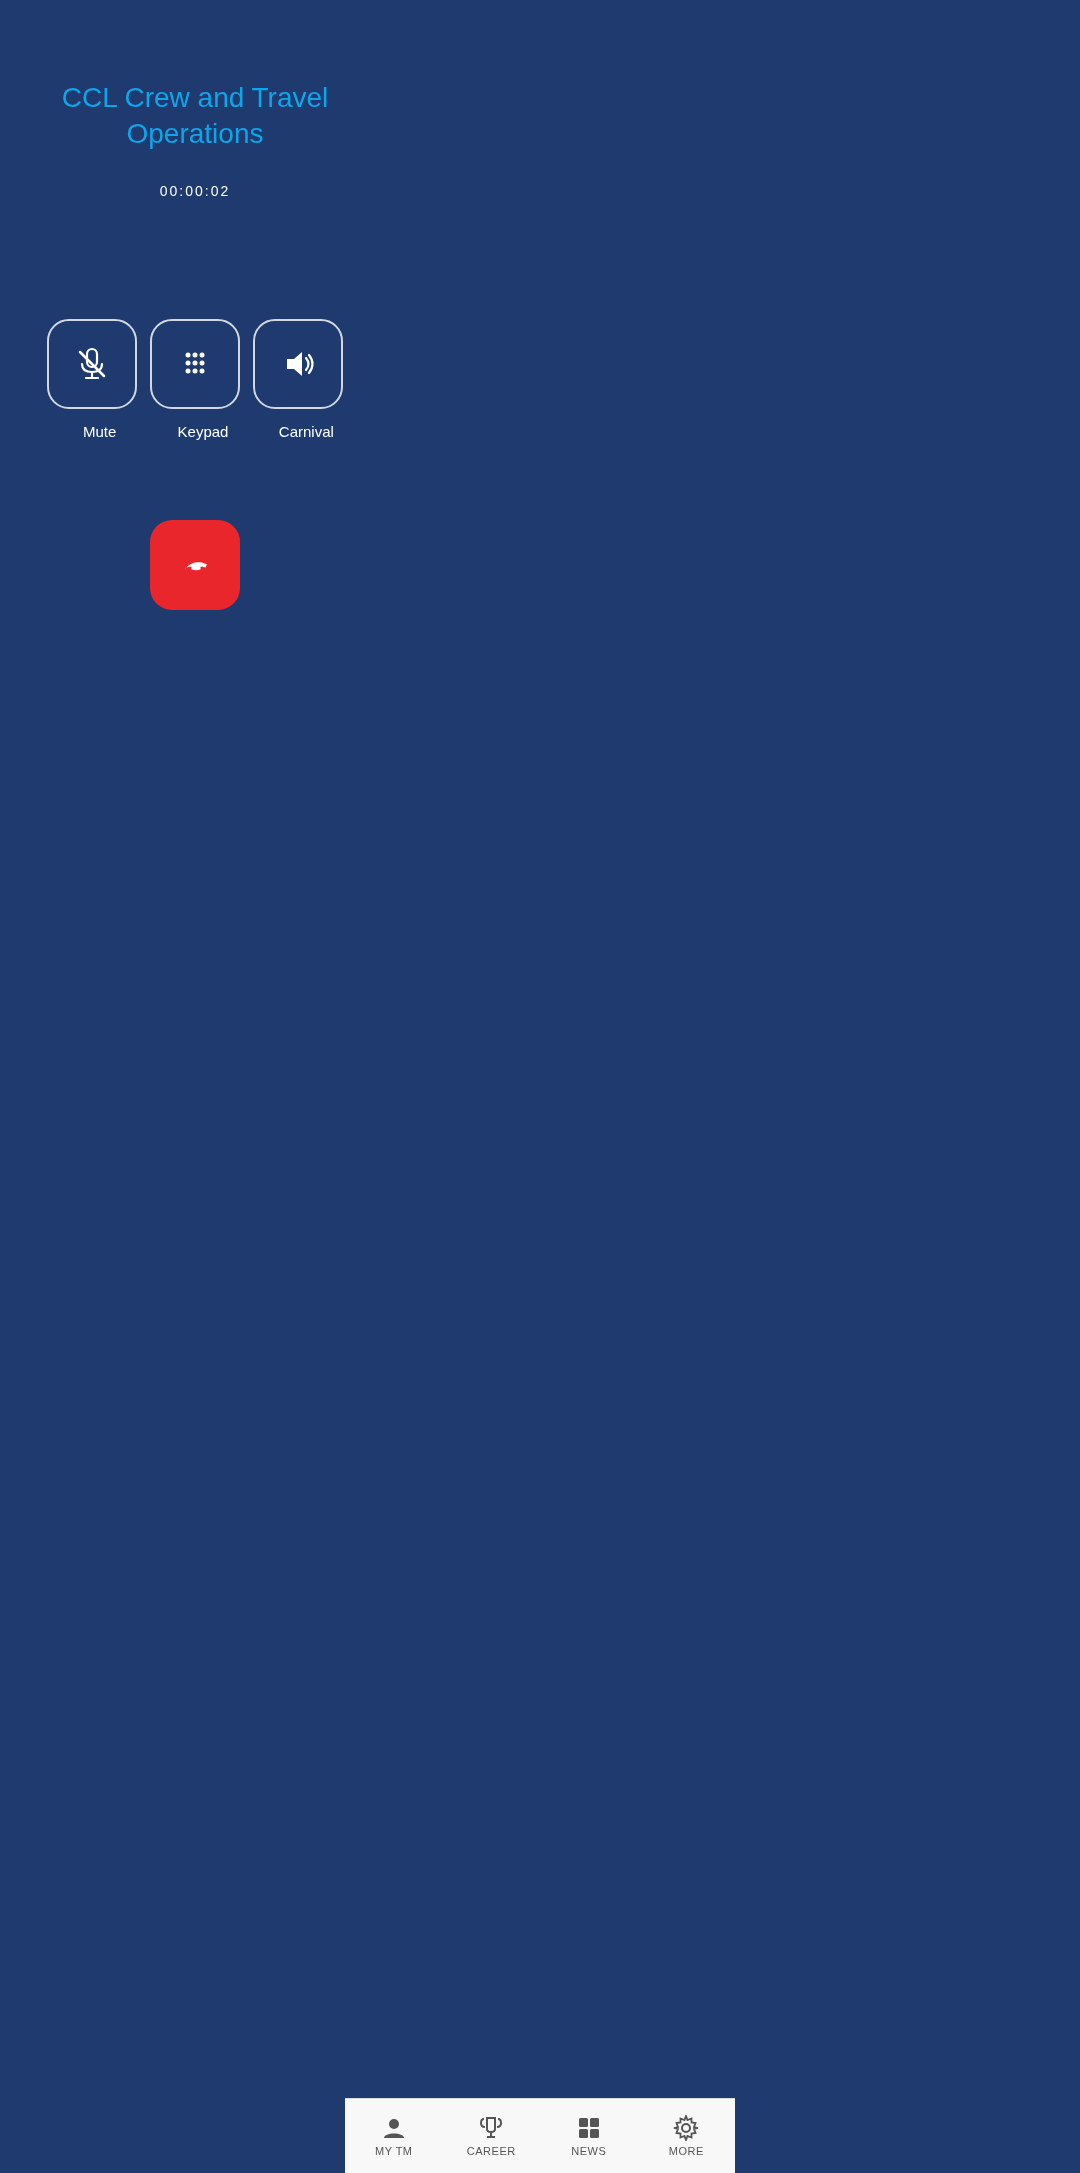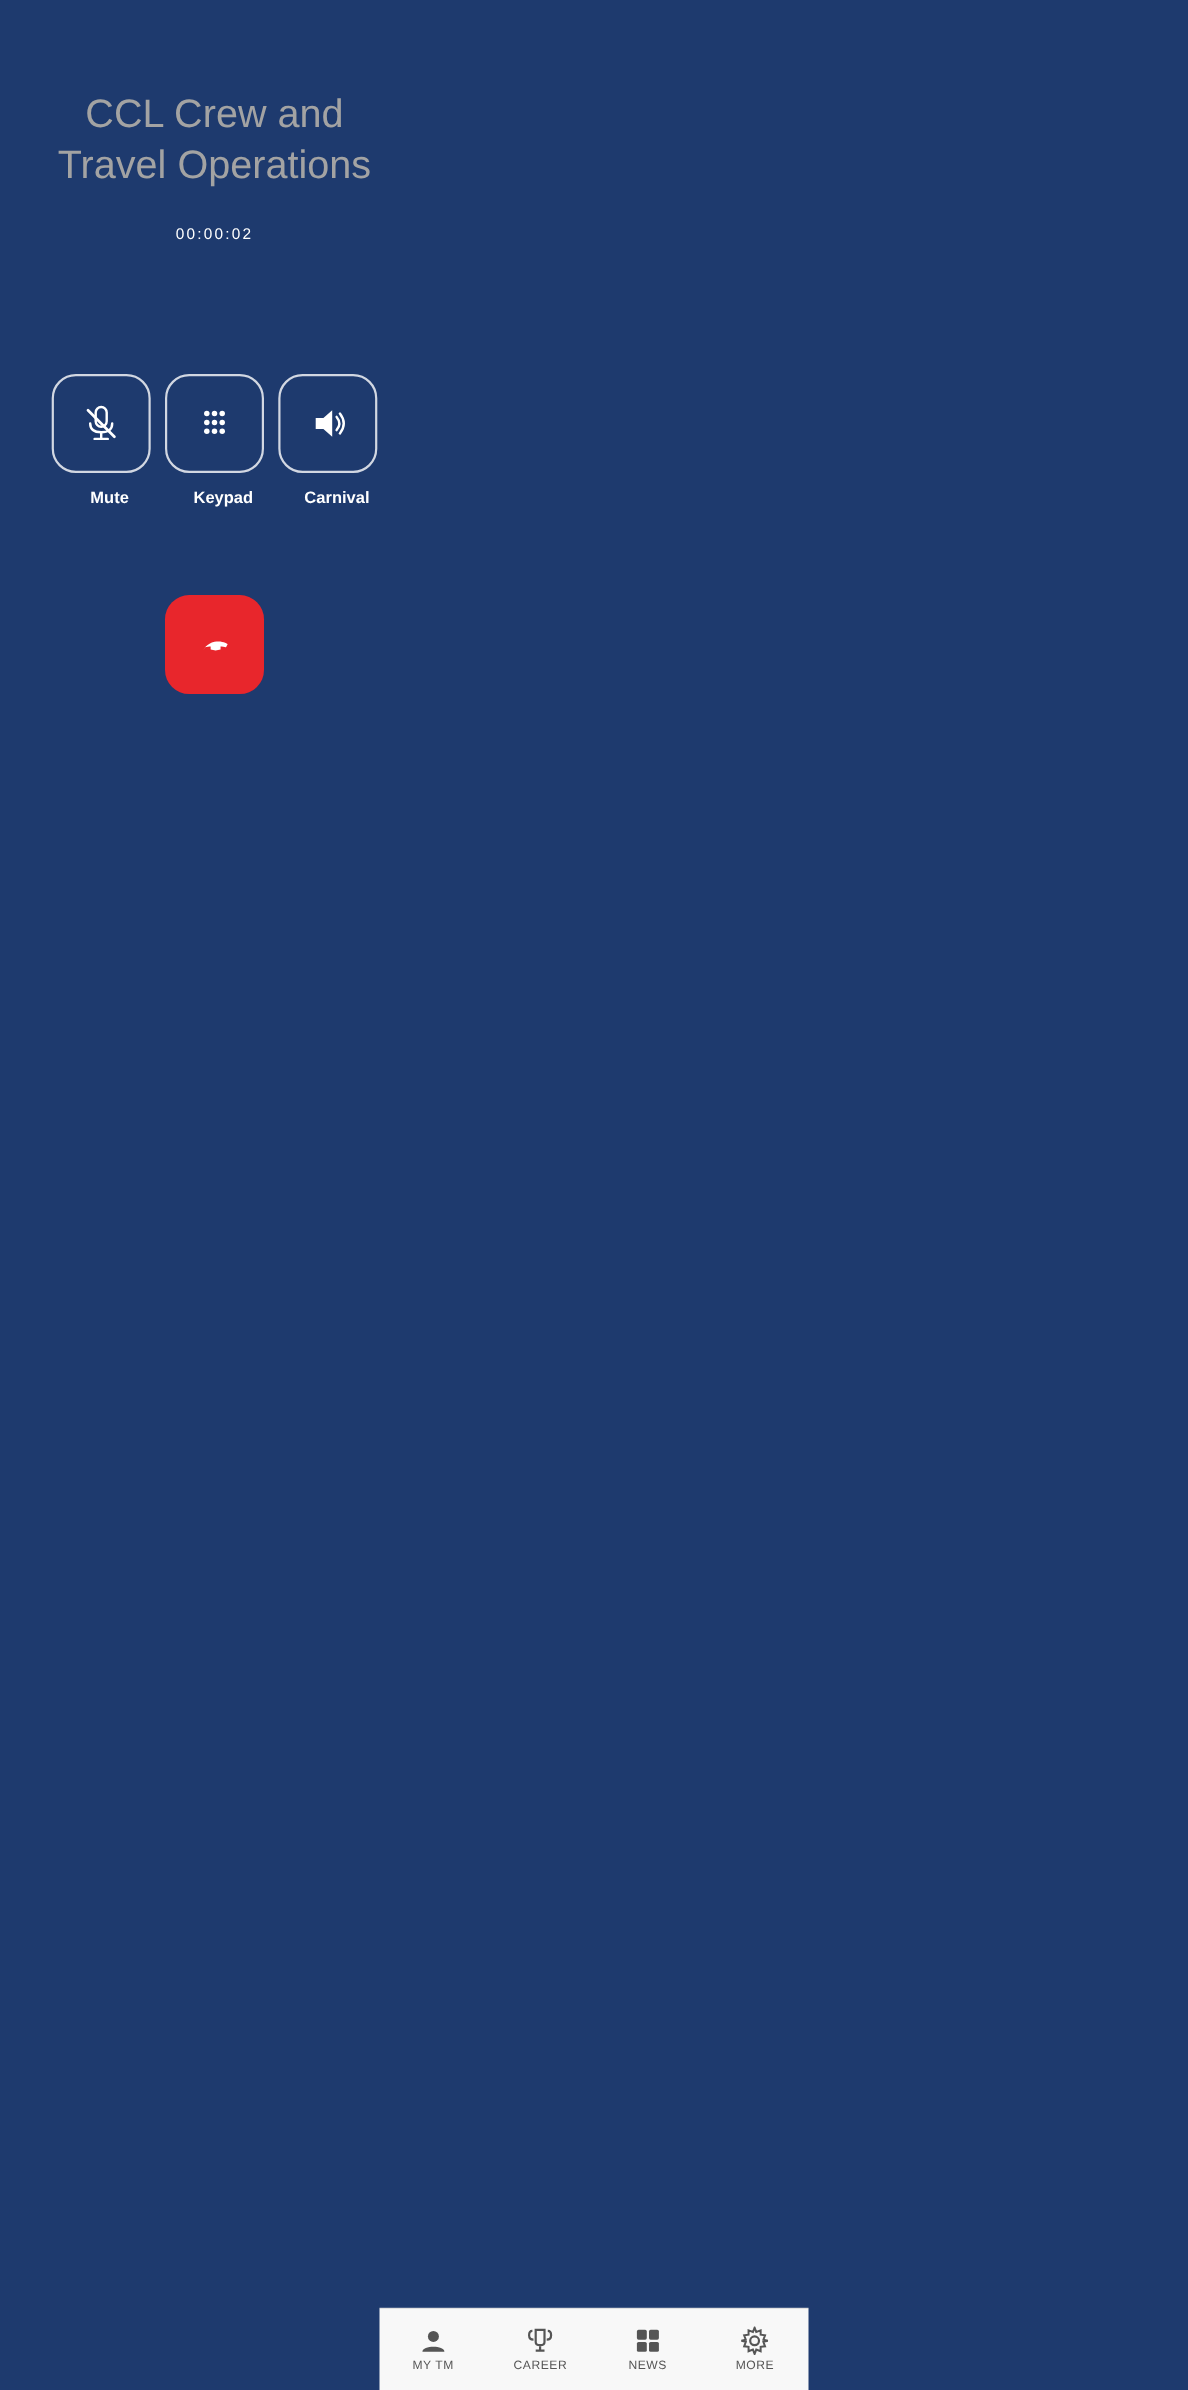--- a/index.html
+++ b/index.html
@@ -56,22 +56,22 @@
     }
 
     .call-info {
       margin-top: 80px;
       text-align: center;
       width: 100%;
       padding: 0 30px;
     }
 
     .call-name {
-      color: #a3a3a3;
-      font-size: 36px;
+      color: #0ea5e9;
+      font-size: 28px;
       font-weight: 400;
       line-height: 1.3;
       text-align: center;
     }
 
     .call-timer {
       margin-top: 30px;
       color: white;
       font-size: 14px;
       font-weight: 300;
@@ -101,21 +101,21 @@
       border: 2.5px solid rgba(255, 255, 255, 0.8);
       display: flex;
       align-items: center;
       justify-content: center;
       background: transparent;
     }
 
     .control-label {
       color: white;
       font-size: 15px;
-      font-weight: 700;
+      font-weight: 400;
       margin-left: 16px;
     }
 
     .end-call-section {
       margin-top: 80px;
       display: flex;
       justify-content: center;
     }
 
     .end-call-button {

